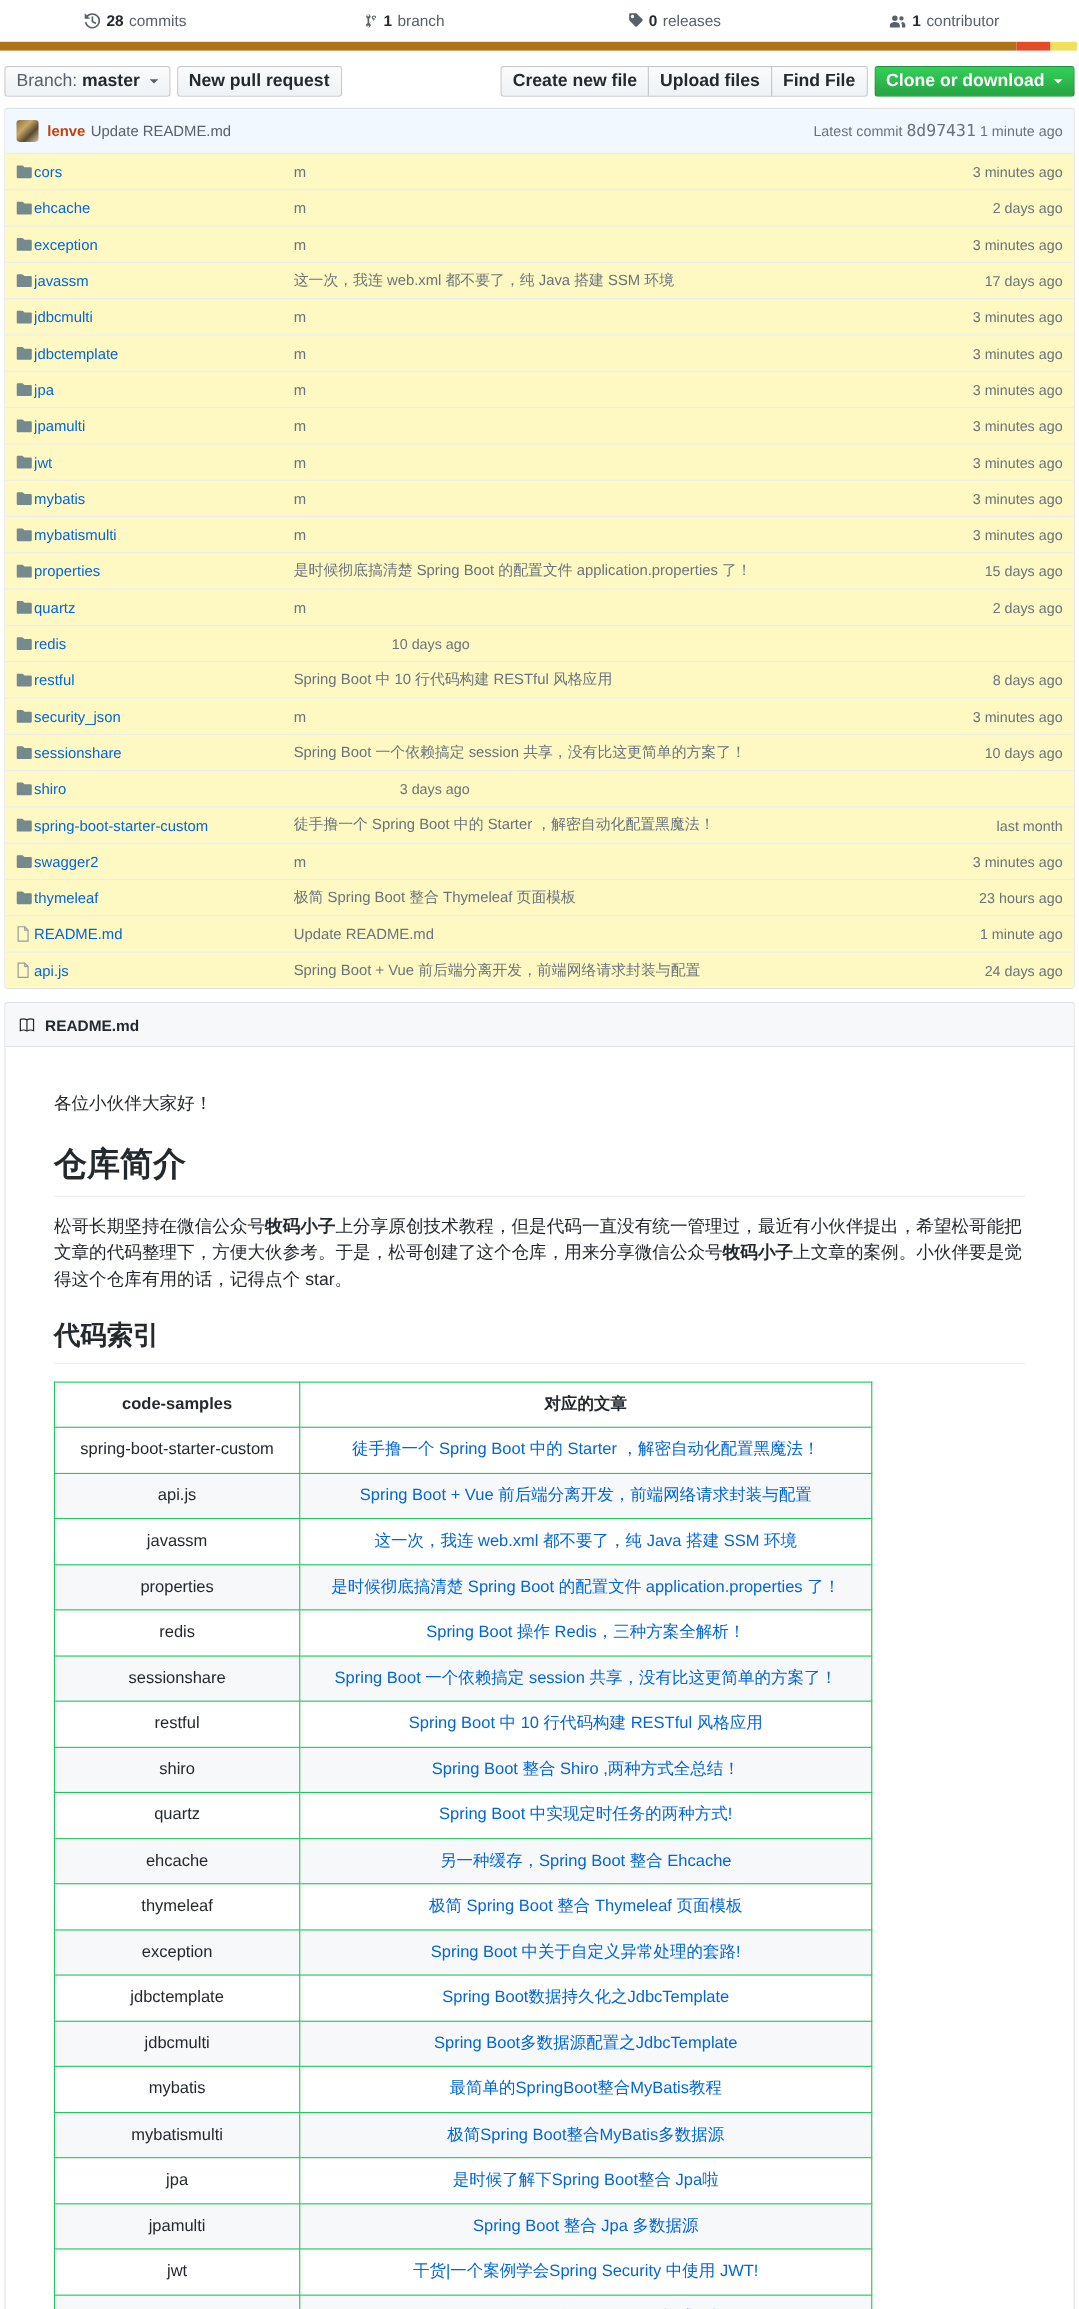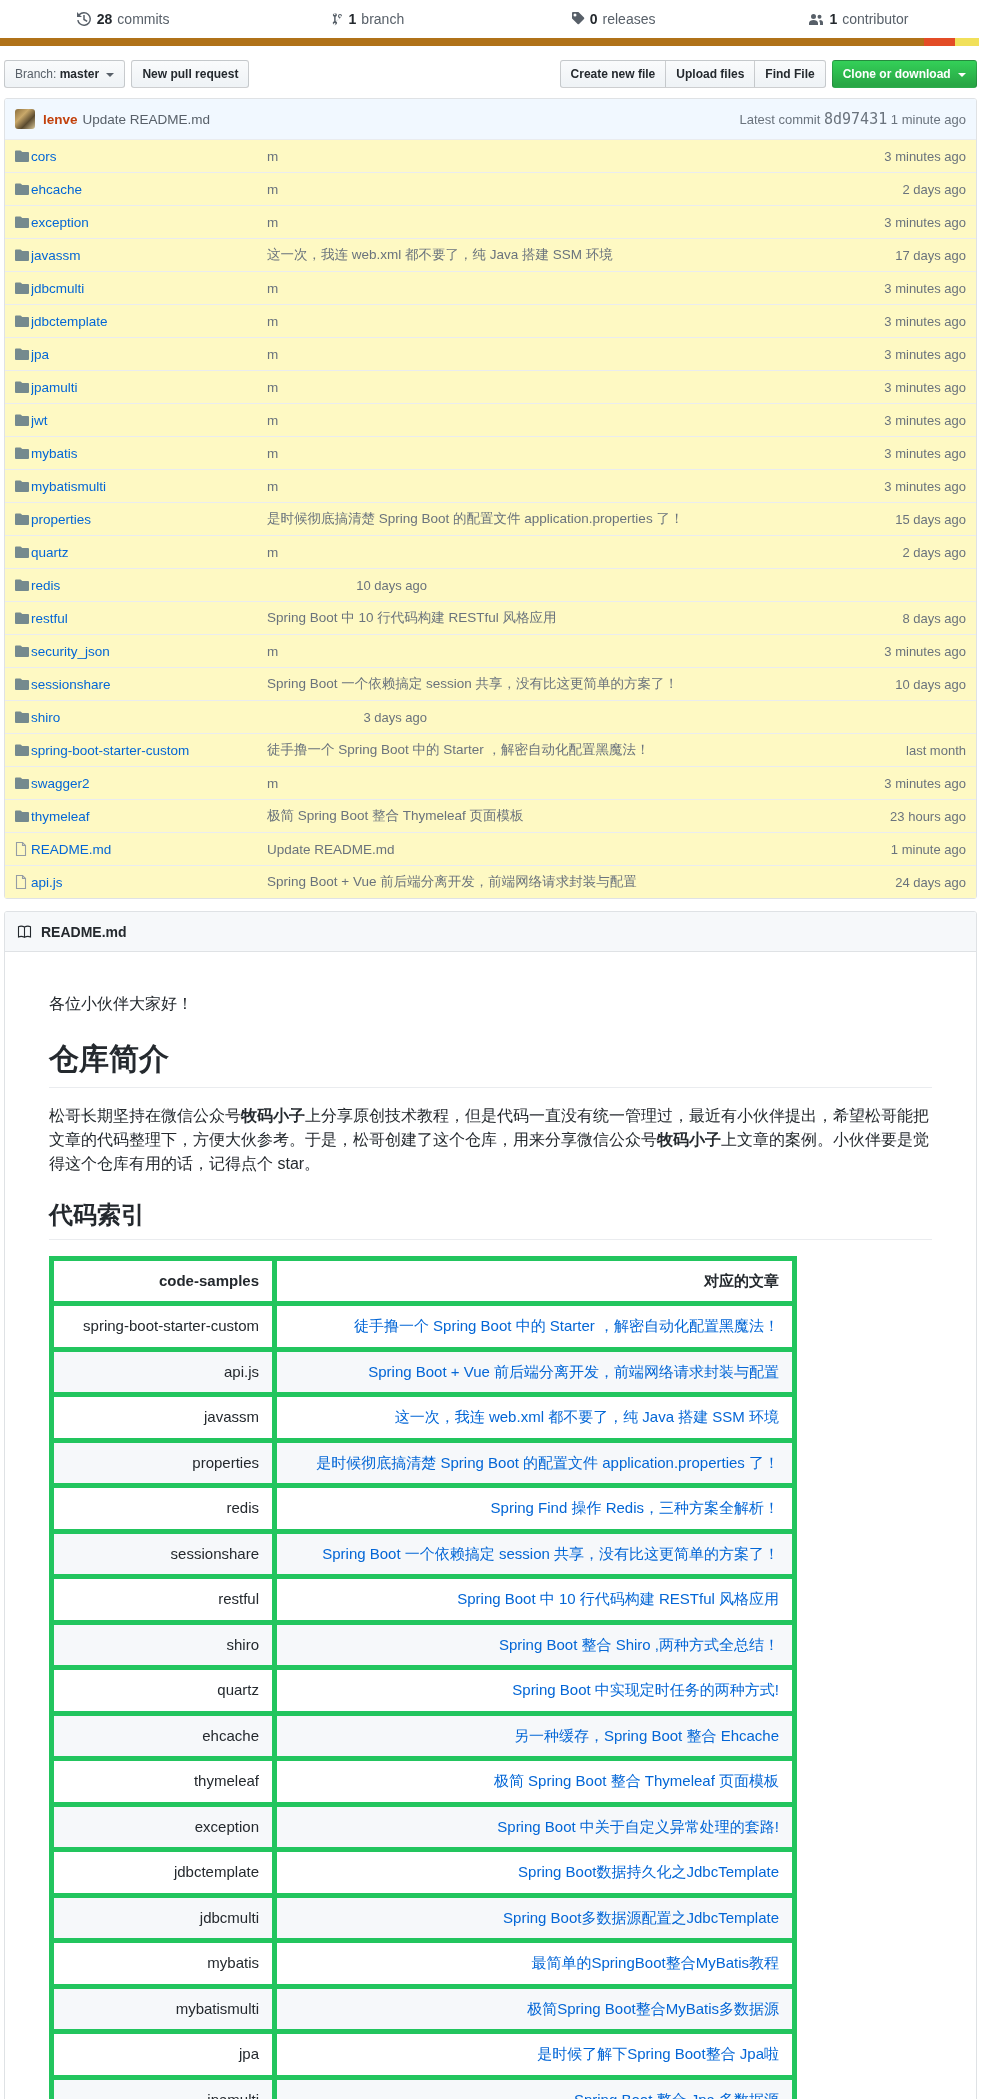--- a/index.html
+++ b/index.html
@@ -16,21 +16,21 @@
   .stat-item .num { font-weight:bold; color:#24292e; }
   .stat-item svg { flex:none; }
 
   
   .lang-bar { height:8px; display:flex; width:100%; cursor:pointer; }
   .lang-seg { height:100%; }
 
   
   .toolbar { margin:14px 4px 0; display:flex; align-items:center; }
   .btn {
-    font-size:12px; font-weight:600; line-height:18px; padding:4px 10px;
+    font-size:16px; font-weight:600; line-height:18px; padding:4px 10px;
     border:1px solid rgba(27,31,35,.2); border-radius:3px;
     background:linear-gradient(-180deg,#fafbfc,#eff3f6 90%);
     color:#24292e; cursor:pointer; white-space:nowrap;
   }
   .btn .lite { font-weight:400; color:#586069; }
   .btn-green { background:linear-gradient(-180deg,#34d058,#28a745 90%); color:#fff; border-color:rgba(27,31,35,.2); }
   .caret { display:inline-block; width:0; height:0; border-top:4px solid #586069; border-left:4px solid transparent; border-right:4px solid transparent; margin-left:4px; vertical-align:middle; }
   .btn-green .caret { border-top-color:#fff; }
   .toolbar .spacer { flex:1; }
   .btn + .btn { margin-left:6px; }
@@ -71,21 +71,21 @@
   .markdown-body p { margin:0 0 16px; }
   .markdown-body h1 {
     font-size:30px; font-weight:bold; margin:24px 0 16px; padding-bottom:9px;
     border-bottom:1px solid #eaecef; line-height:1.25;
   }
   .markdown-body h2 {
     font-size:24px; font-weight:bold; margin:24px 0 16px; padding-bottom:9px;
     border-bottom:1px solid #eaecef; line-height:1.25;
   }
   .md-table { border-collapse:collapse; font-size:15px; margin-top:0; }
-  .md-table th, .md-table td { border:5px solid #22c55e; padding:9px 13px; text-align:right; vertical-align:middle; }
+  .md-table th, .md-table td { border:1px solid #22c55e; padding:9px 13px; text-align:center; vertical-align:middle; }
   .md-table th { font-weight:bold; }
   .md-table td:first-child, .md-table th:first-child { width:223px; }
   .md-table td:last-child, .md-table th:last-child { min-width:520px; }
   .md-table tbody tr:nth-child(even) td { background:#f6f8fa; }
   .md-table a { color:#0366d6; }
 </style>
 </head>
 <body>
 
 <div class="repo-stats">
@@ -470,21 +470,21 @@
     <td><a>这一次，我连 web.xml 都不要了，纯 Java 搭建 SSM 环境</a></td>
   </tr>
 
   <tr>
     <td>properties</td>
     <td><a>是时候彻底搞清楚 Spring Boot 的配置文件 application.properties 了！</a></td>
   </tr>
 
   <tr>
     <td>redis</td>
-    <td><a>Spring Find 操作 Redis，三种方案全解析！</a></td>
+    <td><a>Spring Boot 操作 Redis，三种方案全解析！</a></td>
   </tr>
 
   <tr>
     <td>sessionshare</td>
     <td><a>Spring Boot 一个依赖搞定 session 共享，没有比这更简单的方案了！</a></td>
   </tr>
 
   <tr>
     <td>restful</td>
     <td><a>Spring Boot 中 10 行代码构建 RESTful 风格应用</a></td>

